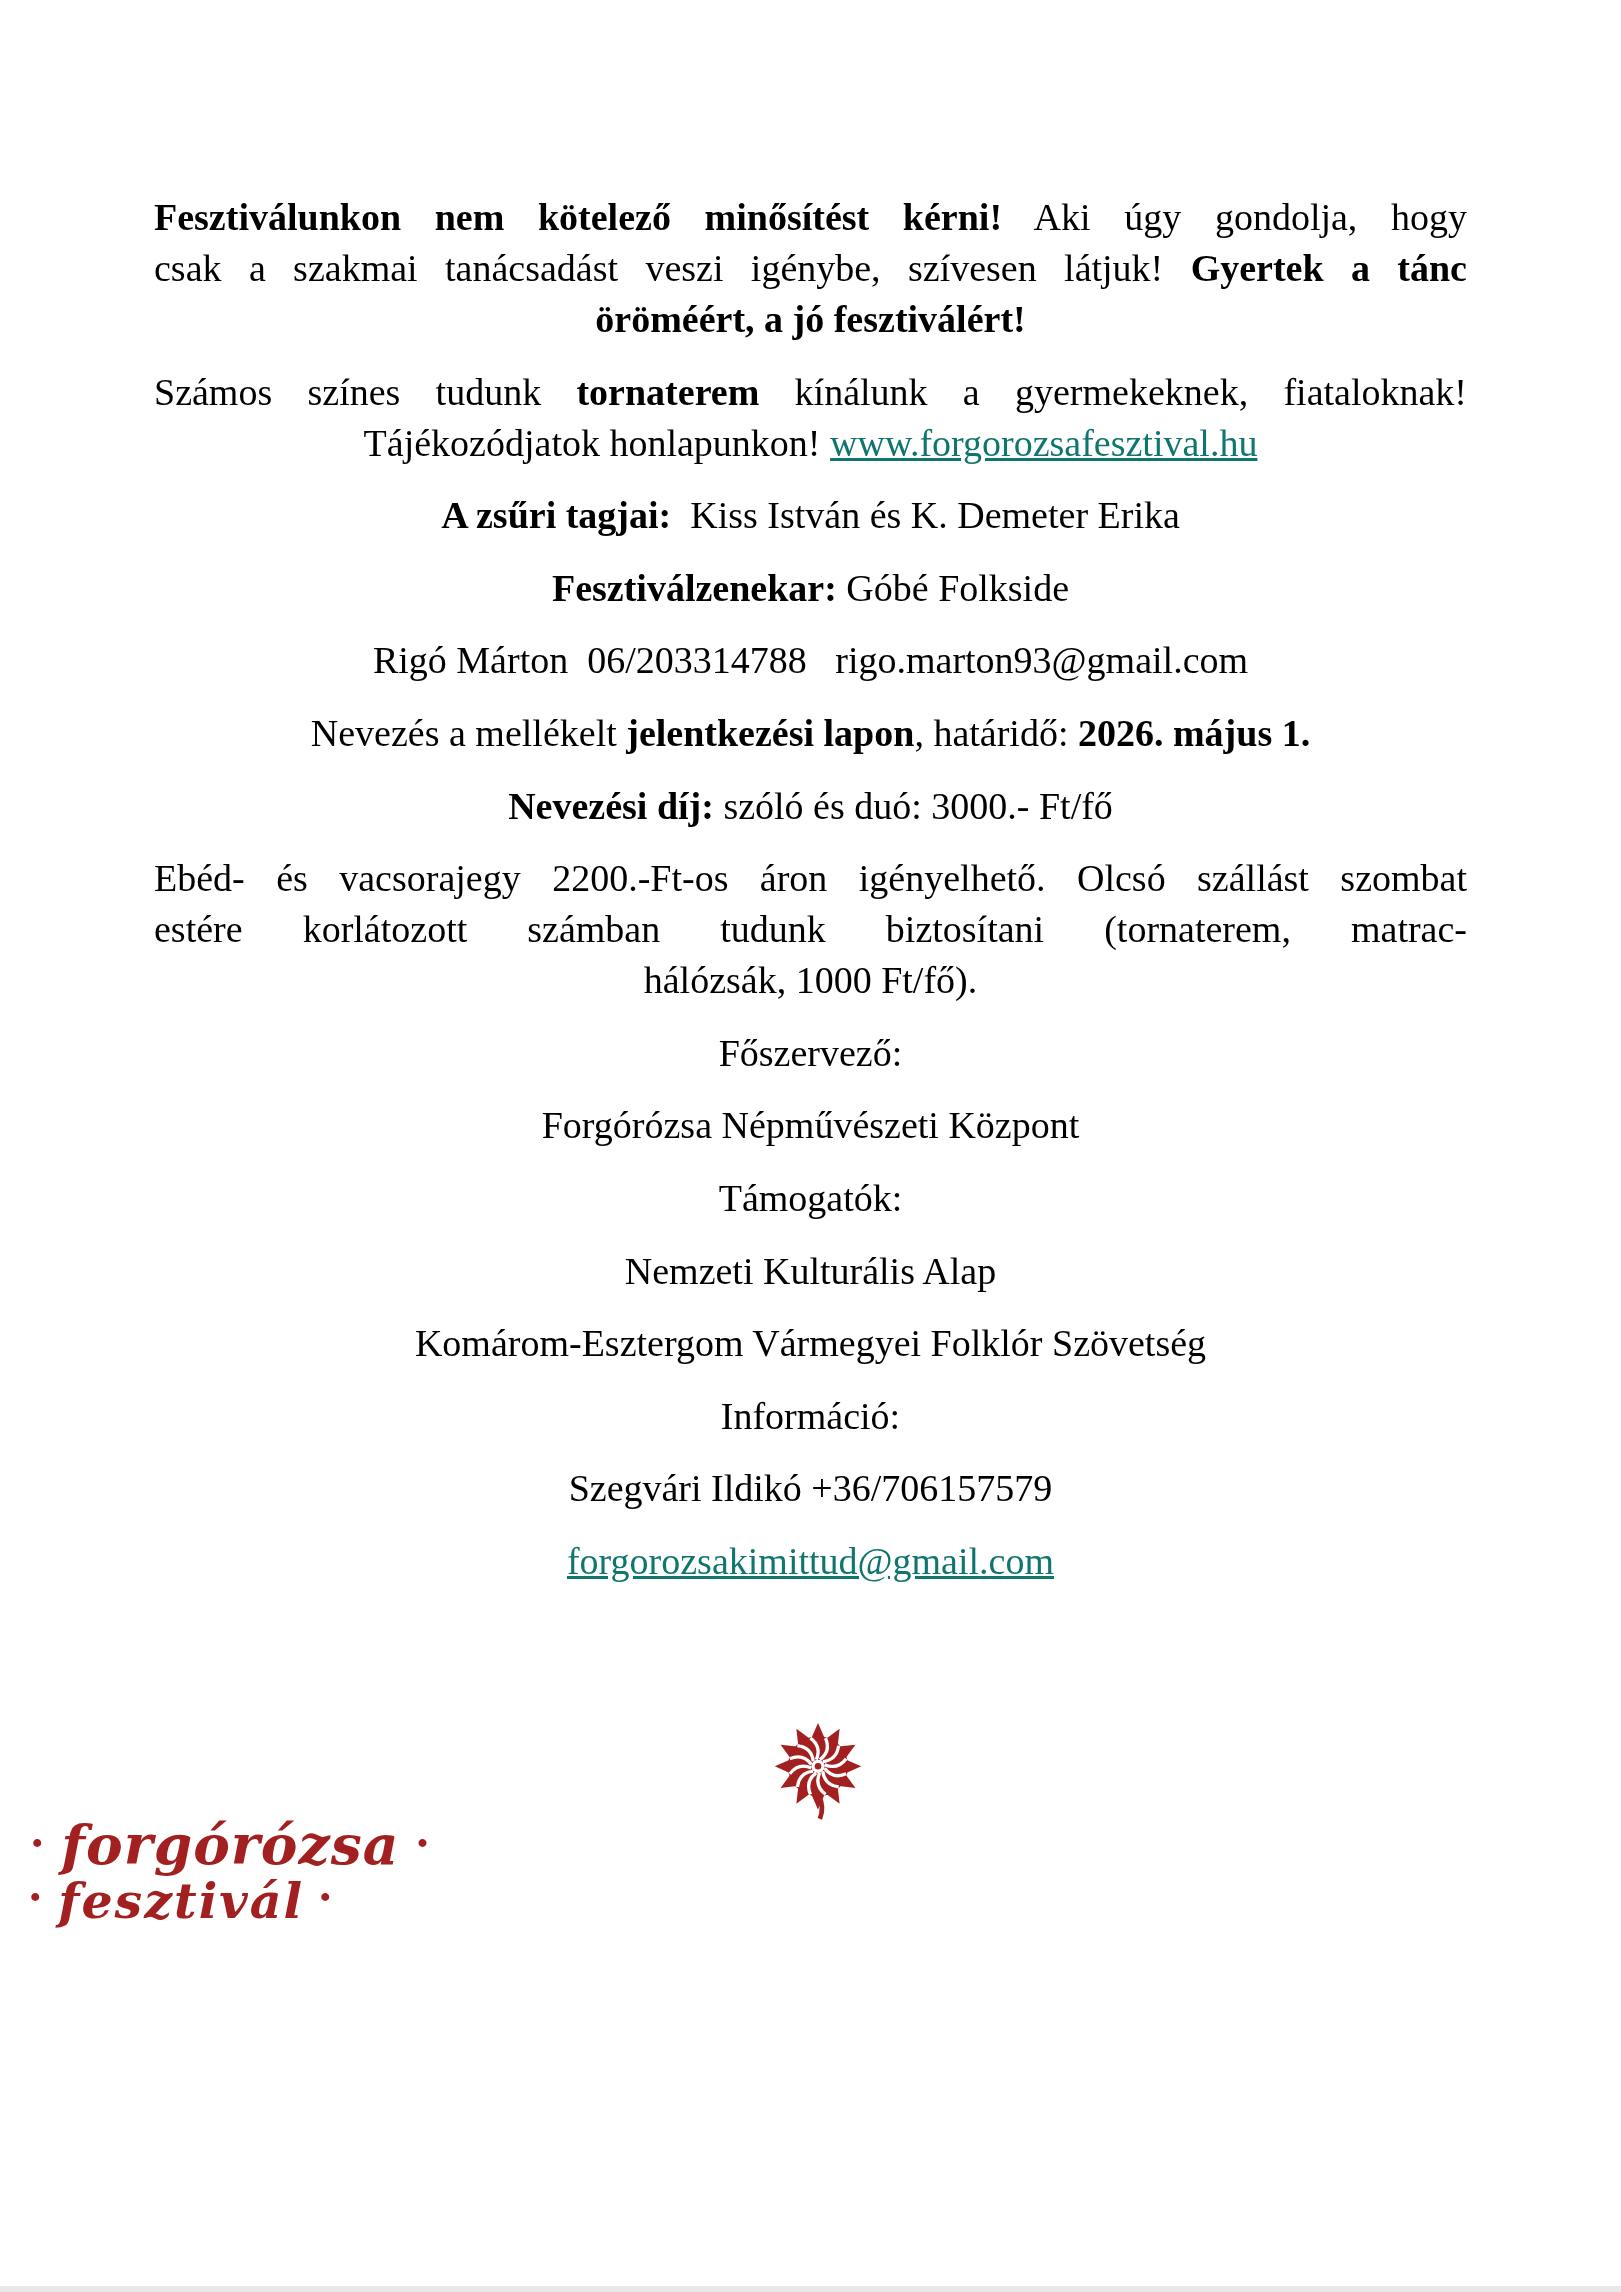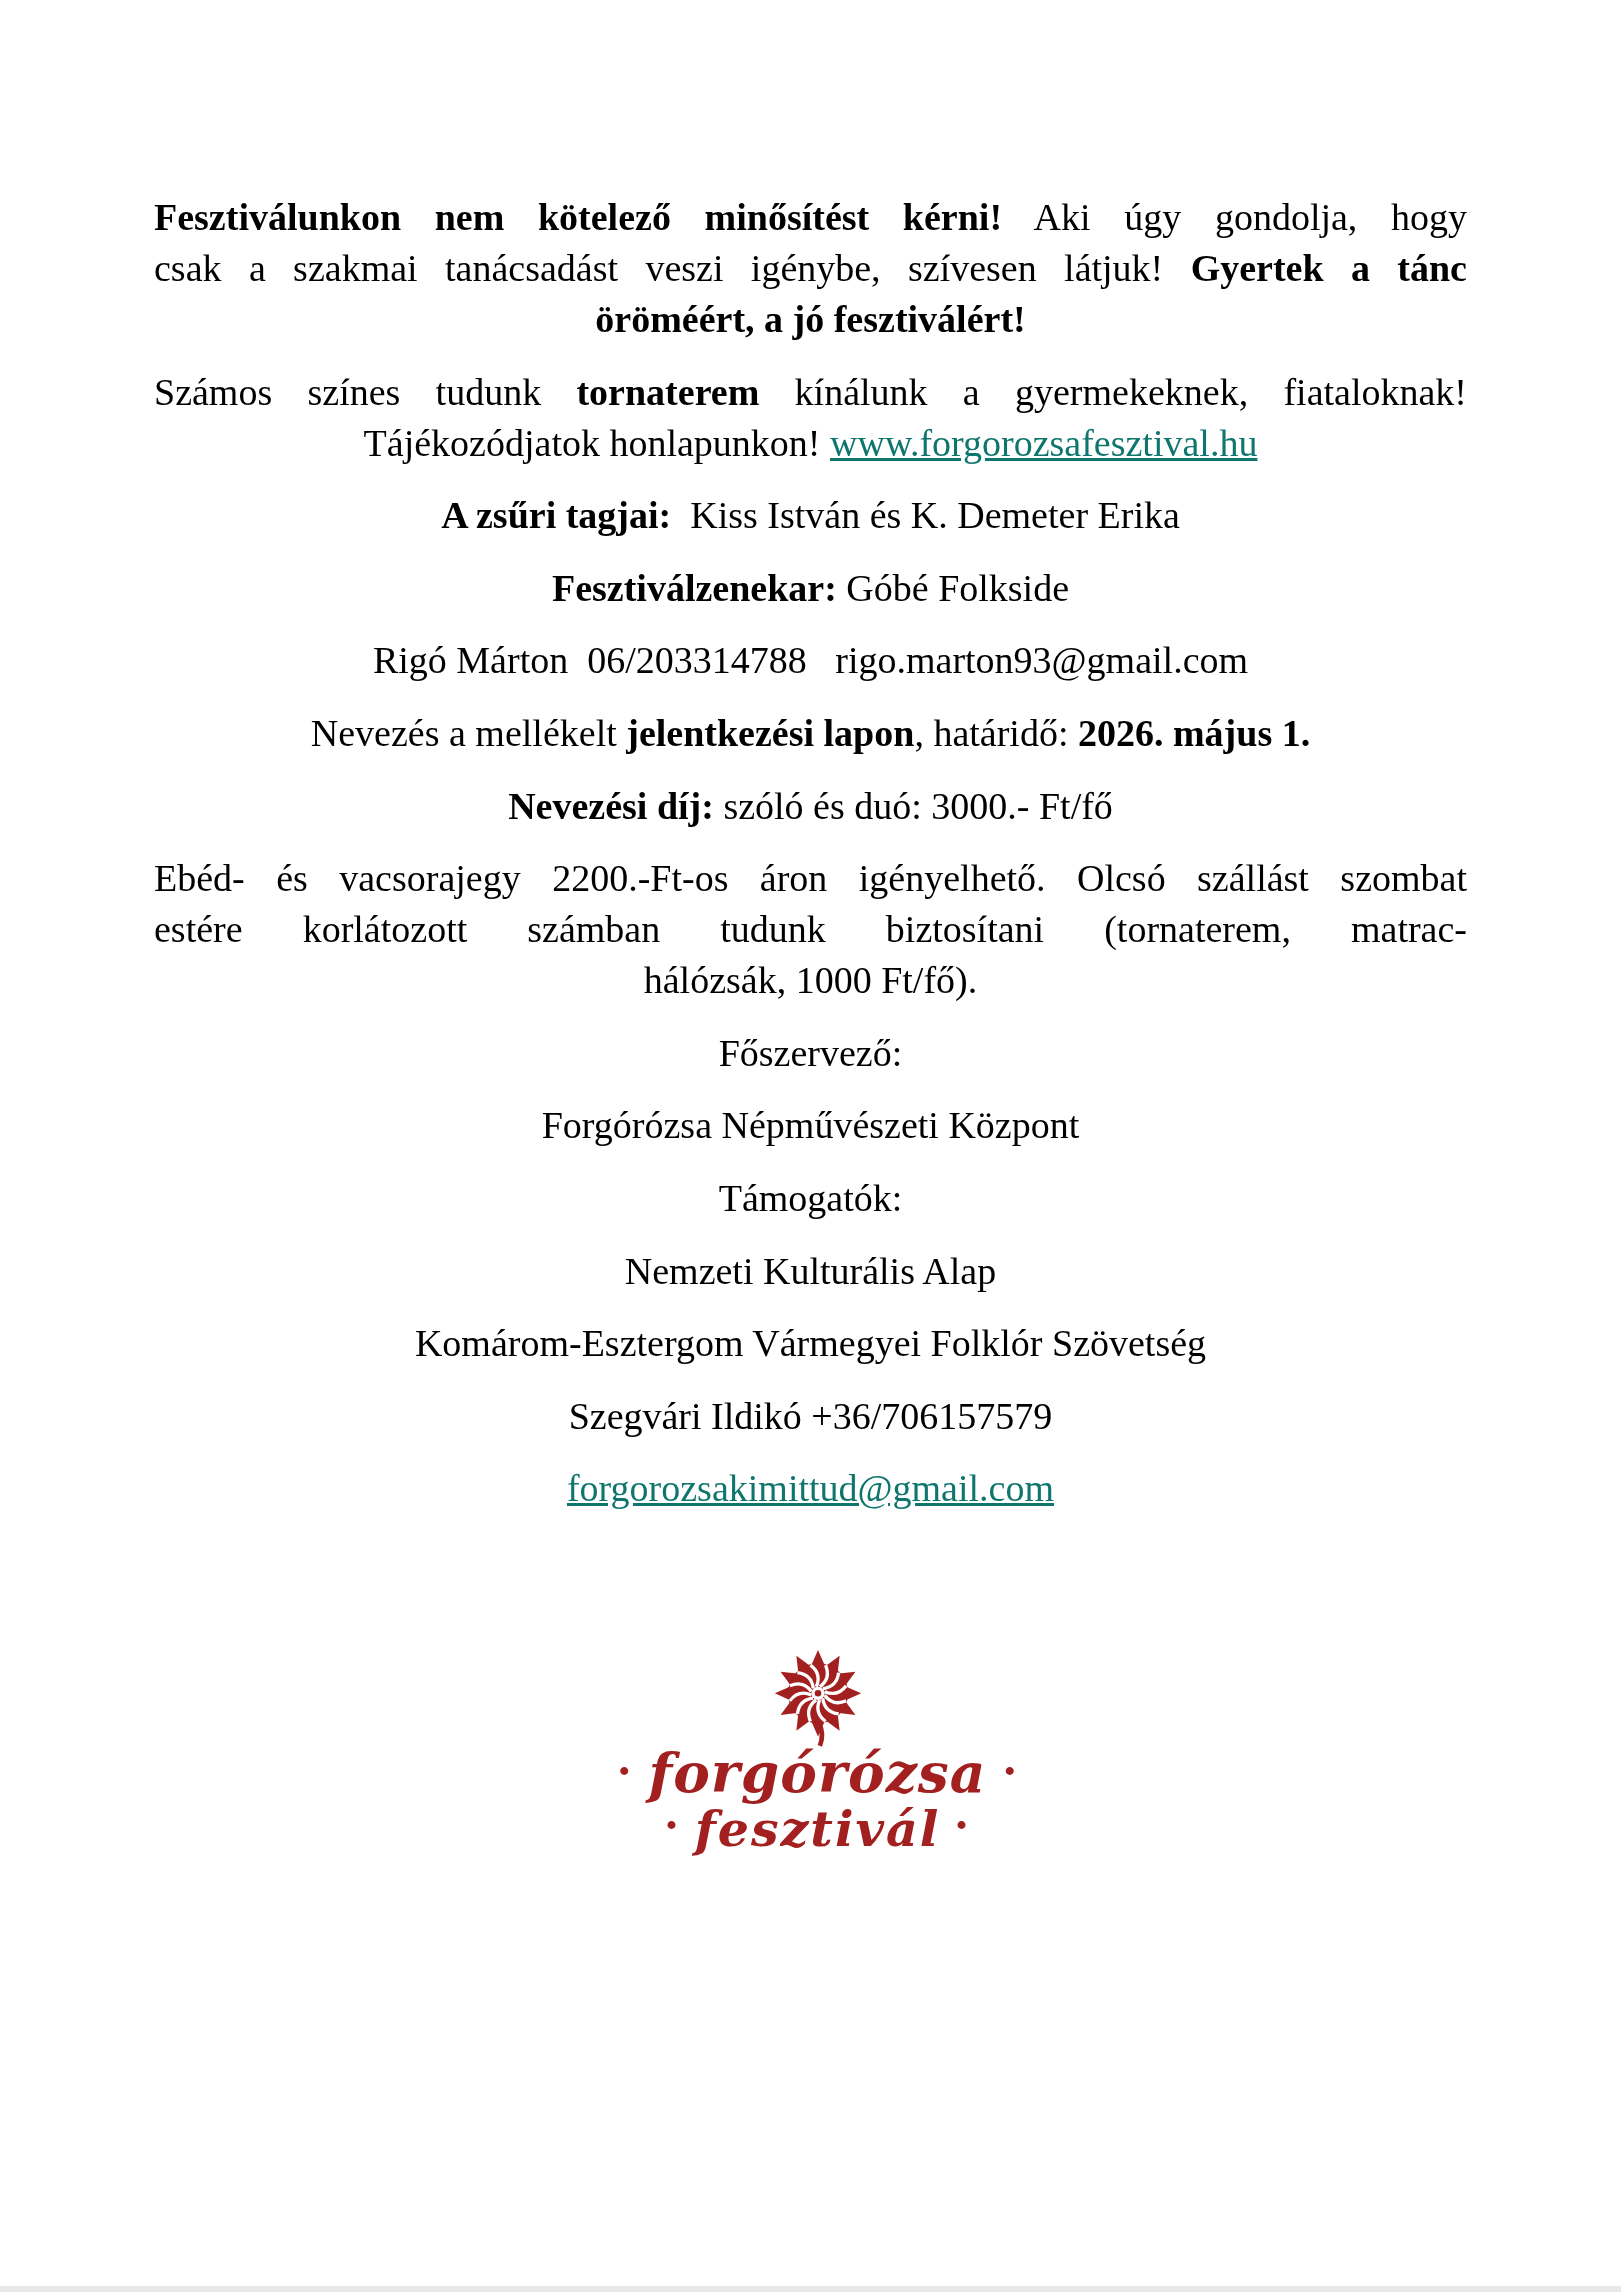--- a/index.html
+++ b/index.html
@@ -30,21 +30,20 @@
   }
   .bold { font-weight: bold; }
   a.link {
     color: #0f766e;
     text-decoration: underline;
     cursor: pointer;
   }
   
   .logo {
     margin-top: 132px;
-    text-align: center;
     color: #a32020;
     padding-left: 14px;
   }
   .logo-rosette { display: block; margin: 0 auto -9.8px auto; }
   .logo-row {
     font-family: "DejaVu Serif", serif;
     font-style: italic;
     font-weight: bold;
     color: #a32020;
   }
@@ -102,20 +101,23 @@
       <div class="para">
         <div class="line"><span>Támogatók:</span></div>
       </div>
       <div class="para">
         <div class="line"><span>Nemzeti Kulturális Alap</span></div>
       </div>
       <div class="para">
         <div class="line"><span>Komárom-Esztergom Vármegyei Folklór Szövetség</span></div>
       </div>
       <div class="para">
+        <div class="line"><span>Információ:</span></div>
+      </div>
+      <div class="para">
         <div class="line"><span>Szegvári Ildikó +36/706157579</span></div>
       </div>
       <div class="para">
         <div class="line"><a class="link" href="#">forgorozsakimittud@gmail.com</a></div>
       </div>
     </div>
 
   <div class="logo">
     <svg class="logo-rosette" width="94" height="104" viewBox="-50 -50 100 110" xmlns="http://www.w3.org/2000/svg">
       <g fill="#a32020">

